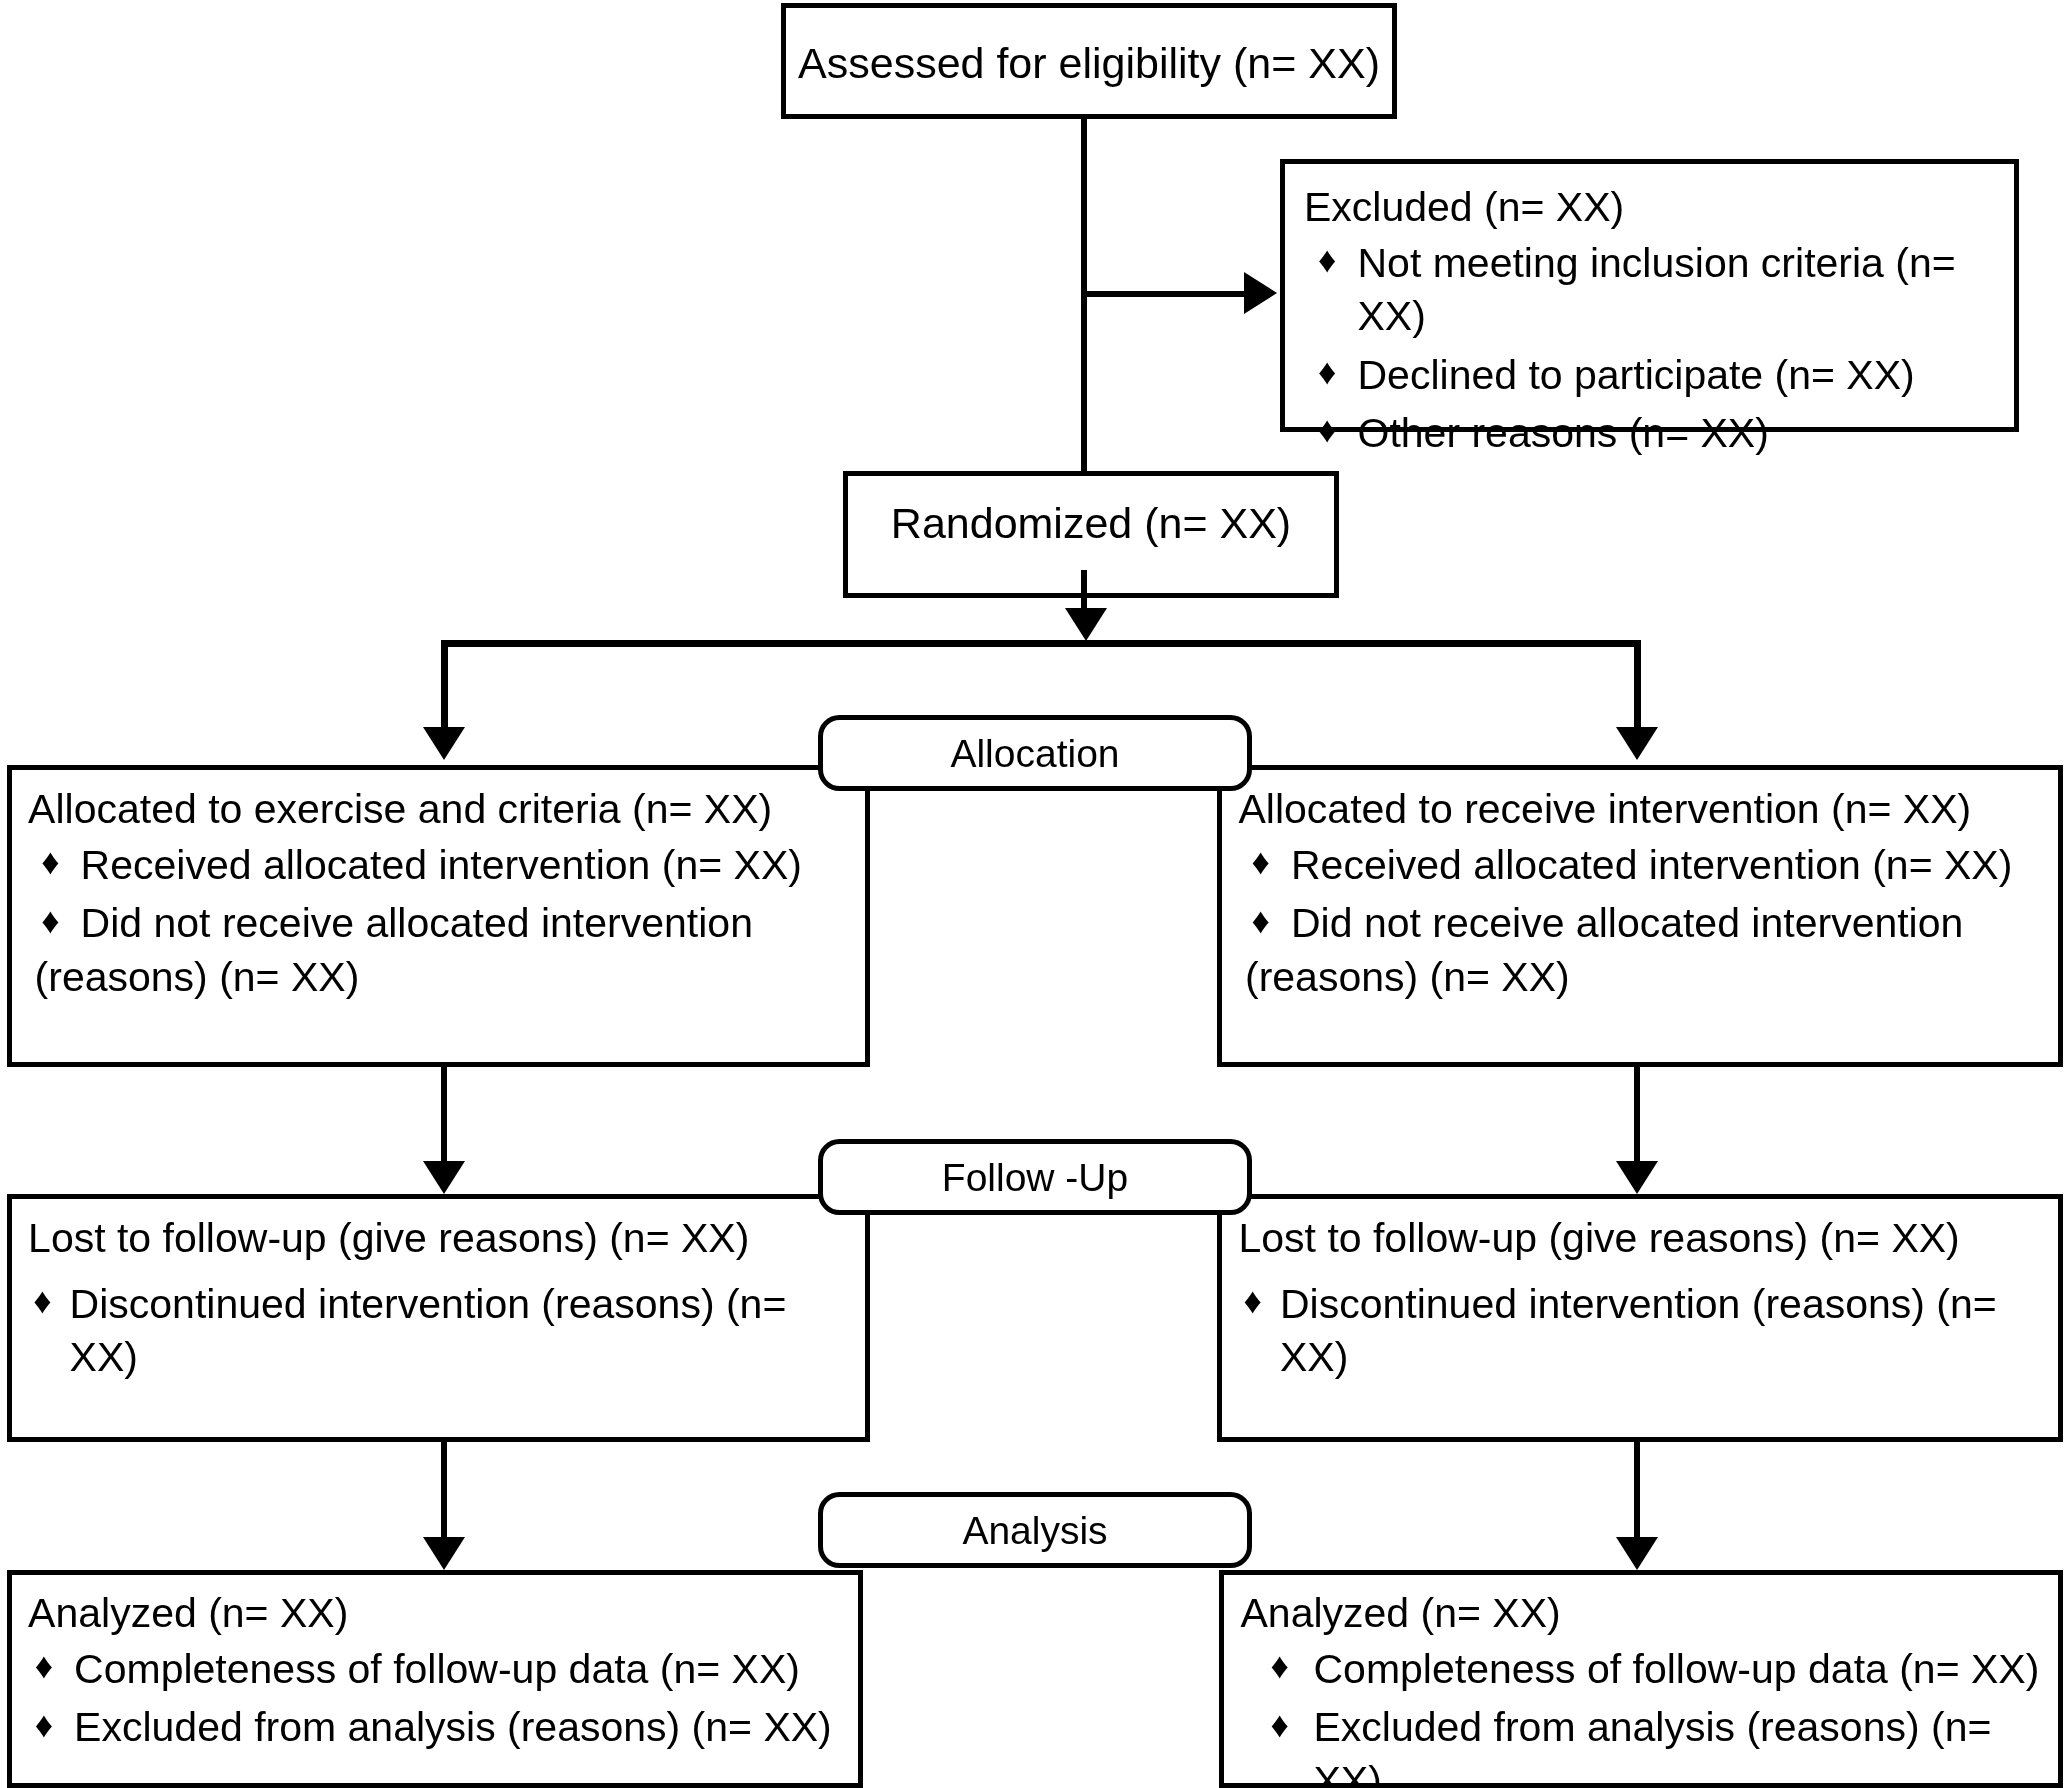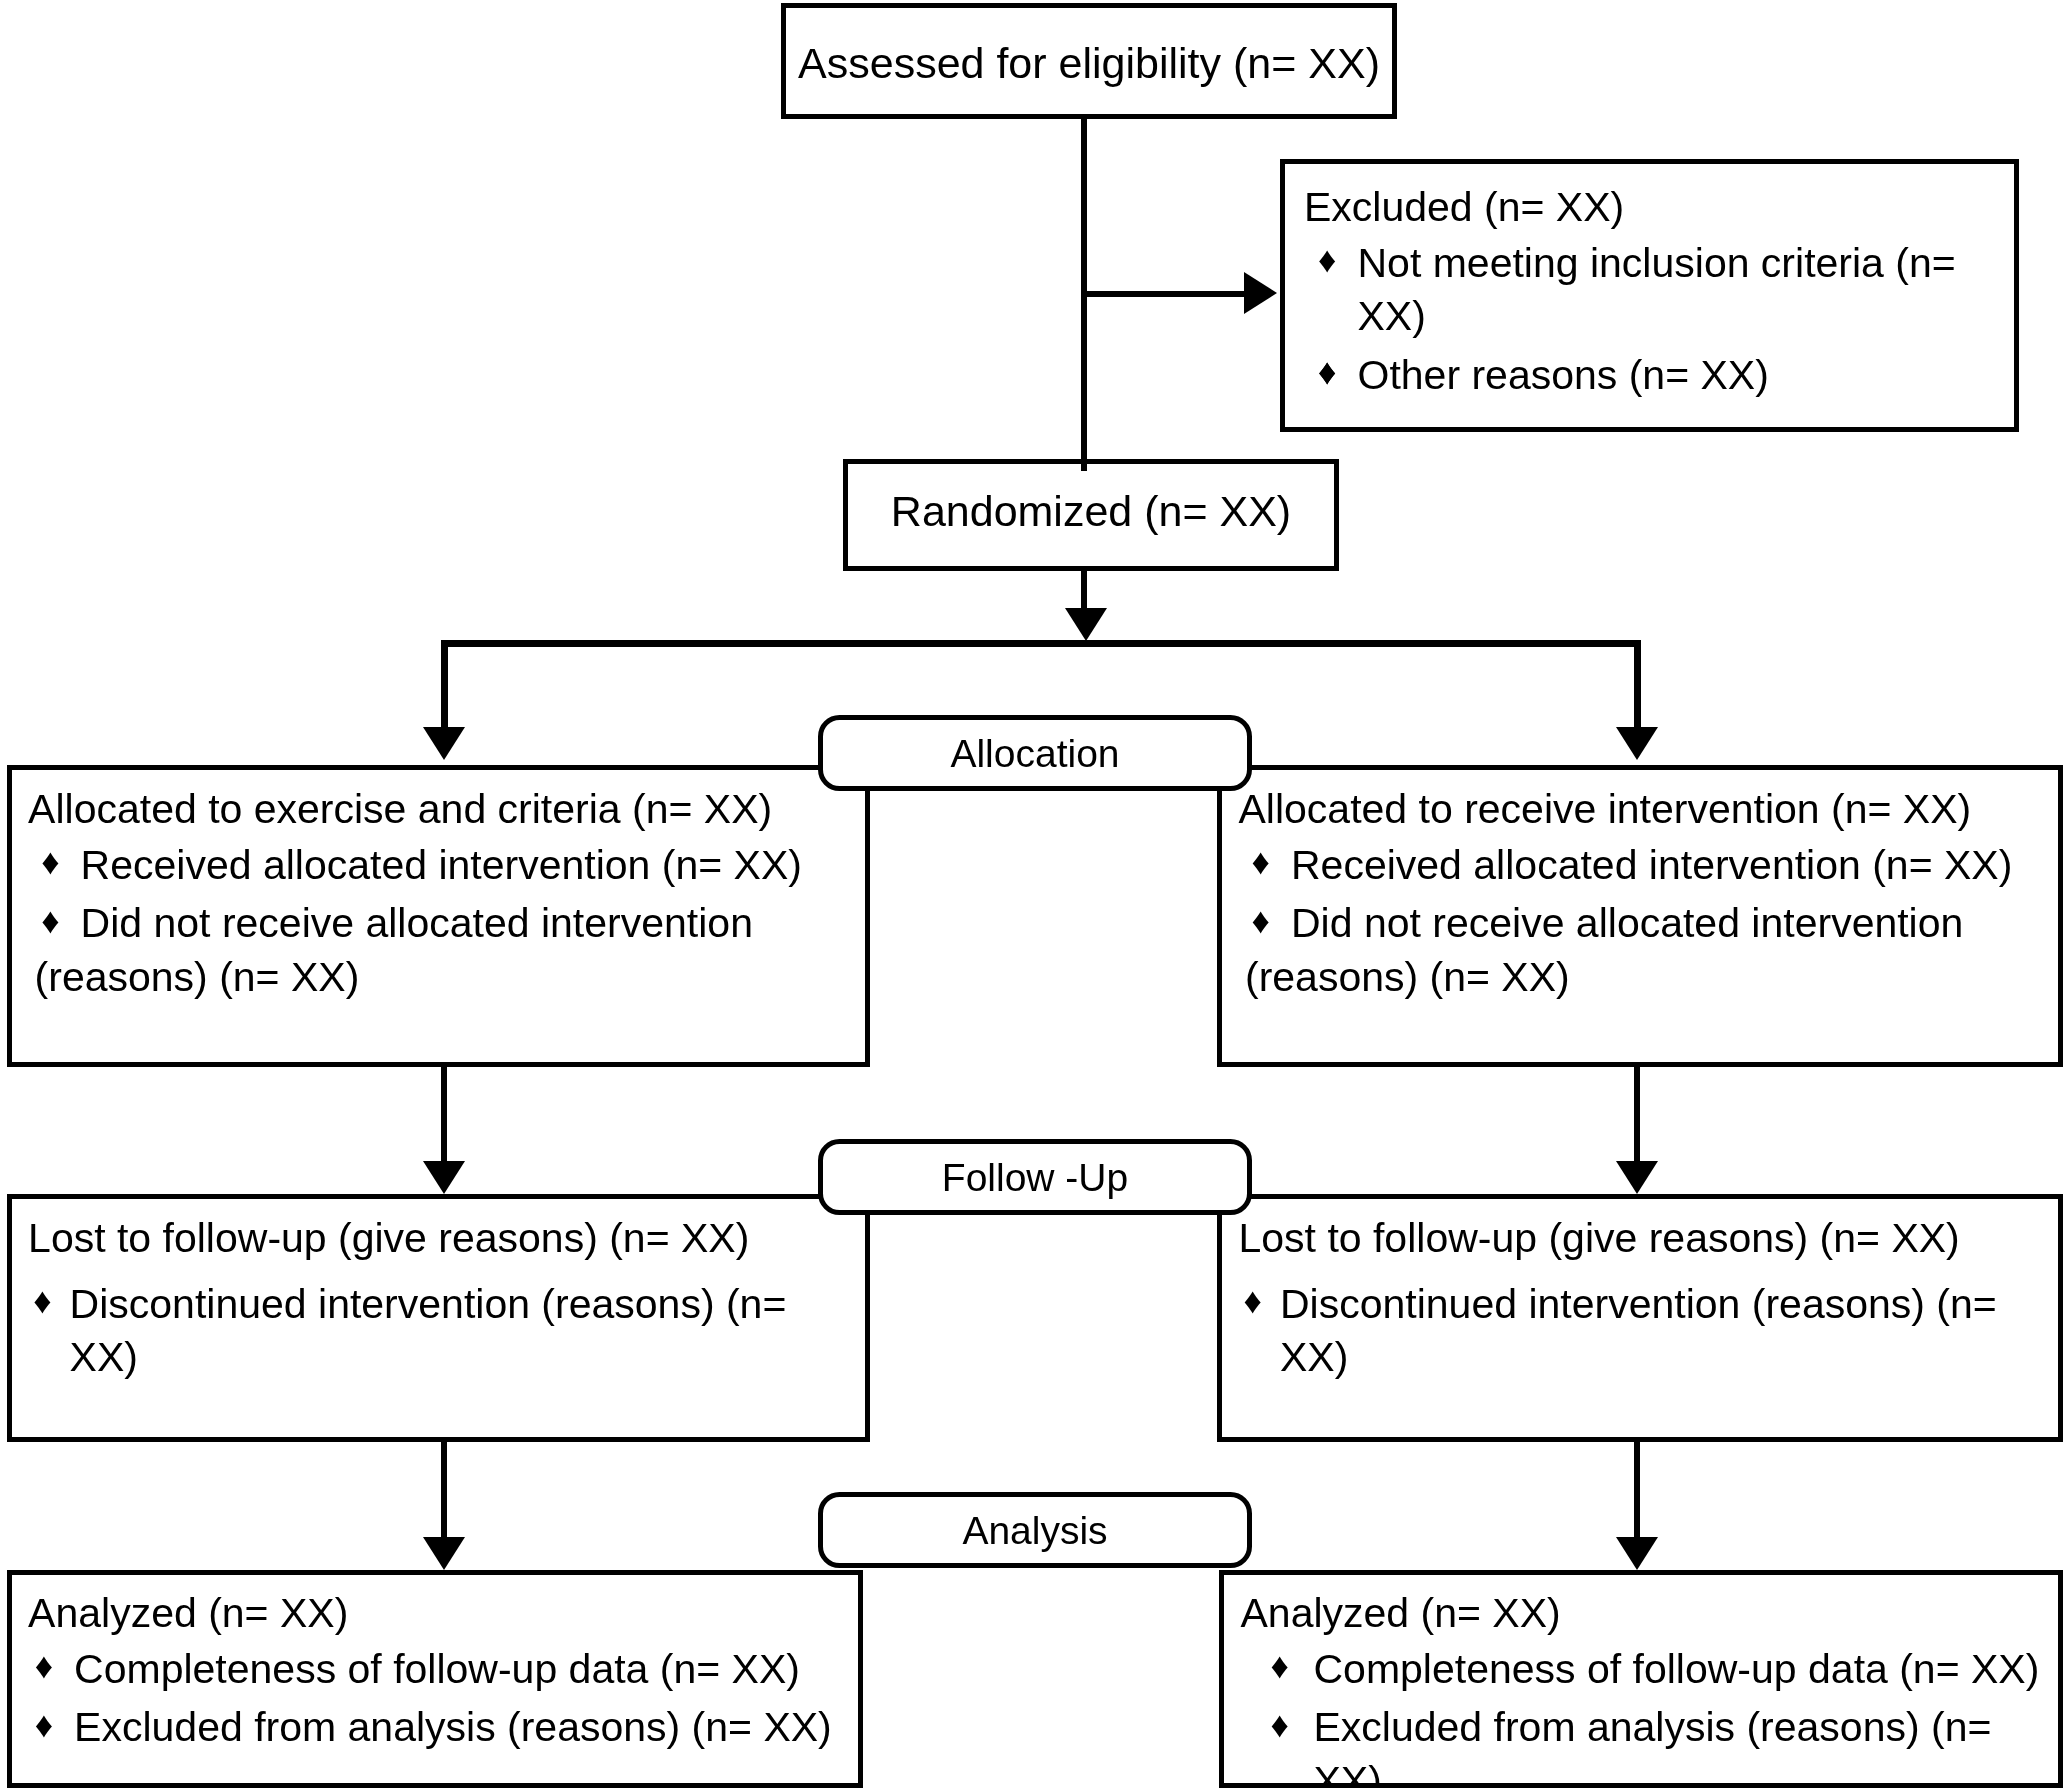--- a/index.html
+++ b/index.html
@@ -54,29 +54,30 @@
 
   <div class="box" style="left:1280px;top:159px;width:739px;height:273px;">
     <div class="txt" style="left:19px;top:16.5px;">Excluded (n= XX)</div>
     <ul class="bullets" style="position:absolute;left:26.5px;top:73px;right:13.2px;">
       <li>
         <span class="dia">♦</span>
         <span>Not meeting inclusion criteria (n= XX)</span>
       </li>
       <li>
         <span class="dia">♦</span>
+        <span>Declined to participate (n= XX)</span>
       </li>
       <li>
         <span class="dia">♦</span>
         <span>Other reasons (n= XX)</span>
       </li>
     </ul>
   </div>
 
-  <div class="box" style="left:843px;top:459px;width:496px;height:112px;">
+  <div class="box" style="left:843px;top:471px;width:496px;height:127px;">
     <div class="center-txt" style="top:21.5px;">Randomized (n= XX)</div>
   </div>
 
   <div class="vline" style="left:1081px;top:570px;height:41px;"></div>
   <div class="arrow-down" style="left:1065px;top:608px;"></div>
 
   <div class="hline thick" style="left:441px;top:640px;width:1199px;"></div>
 
   <div class="vline thick" style="left:441px;top:640px;height:91px;"></div>
   <div class="arrow-down" style="left:423px;top:727px;"></div>

